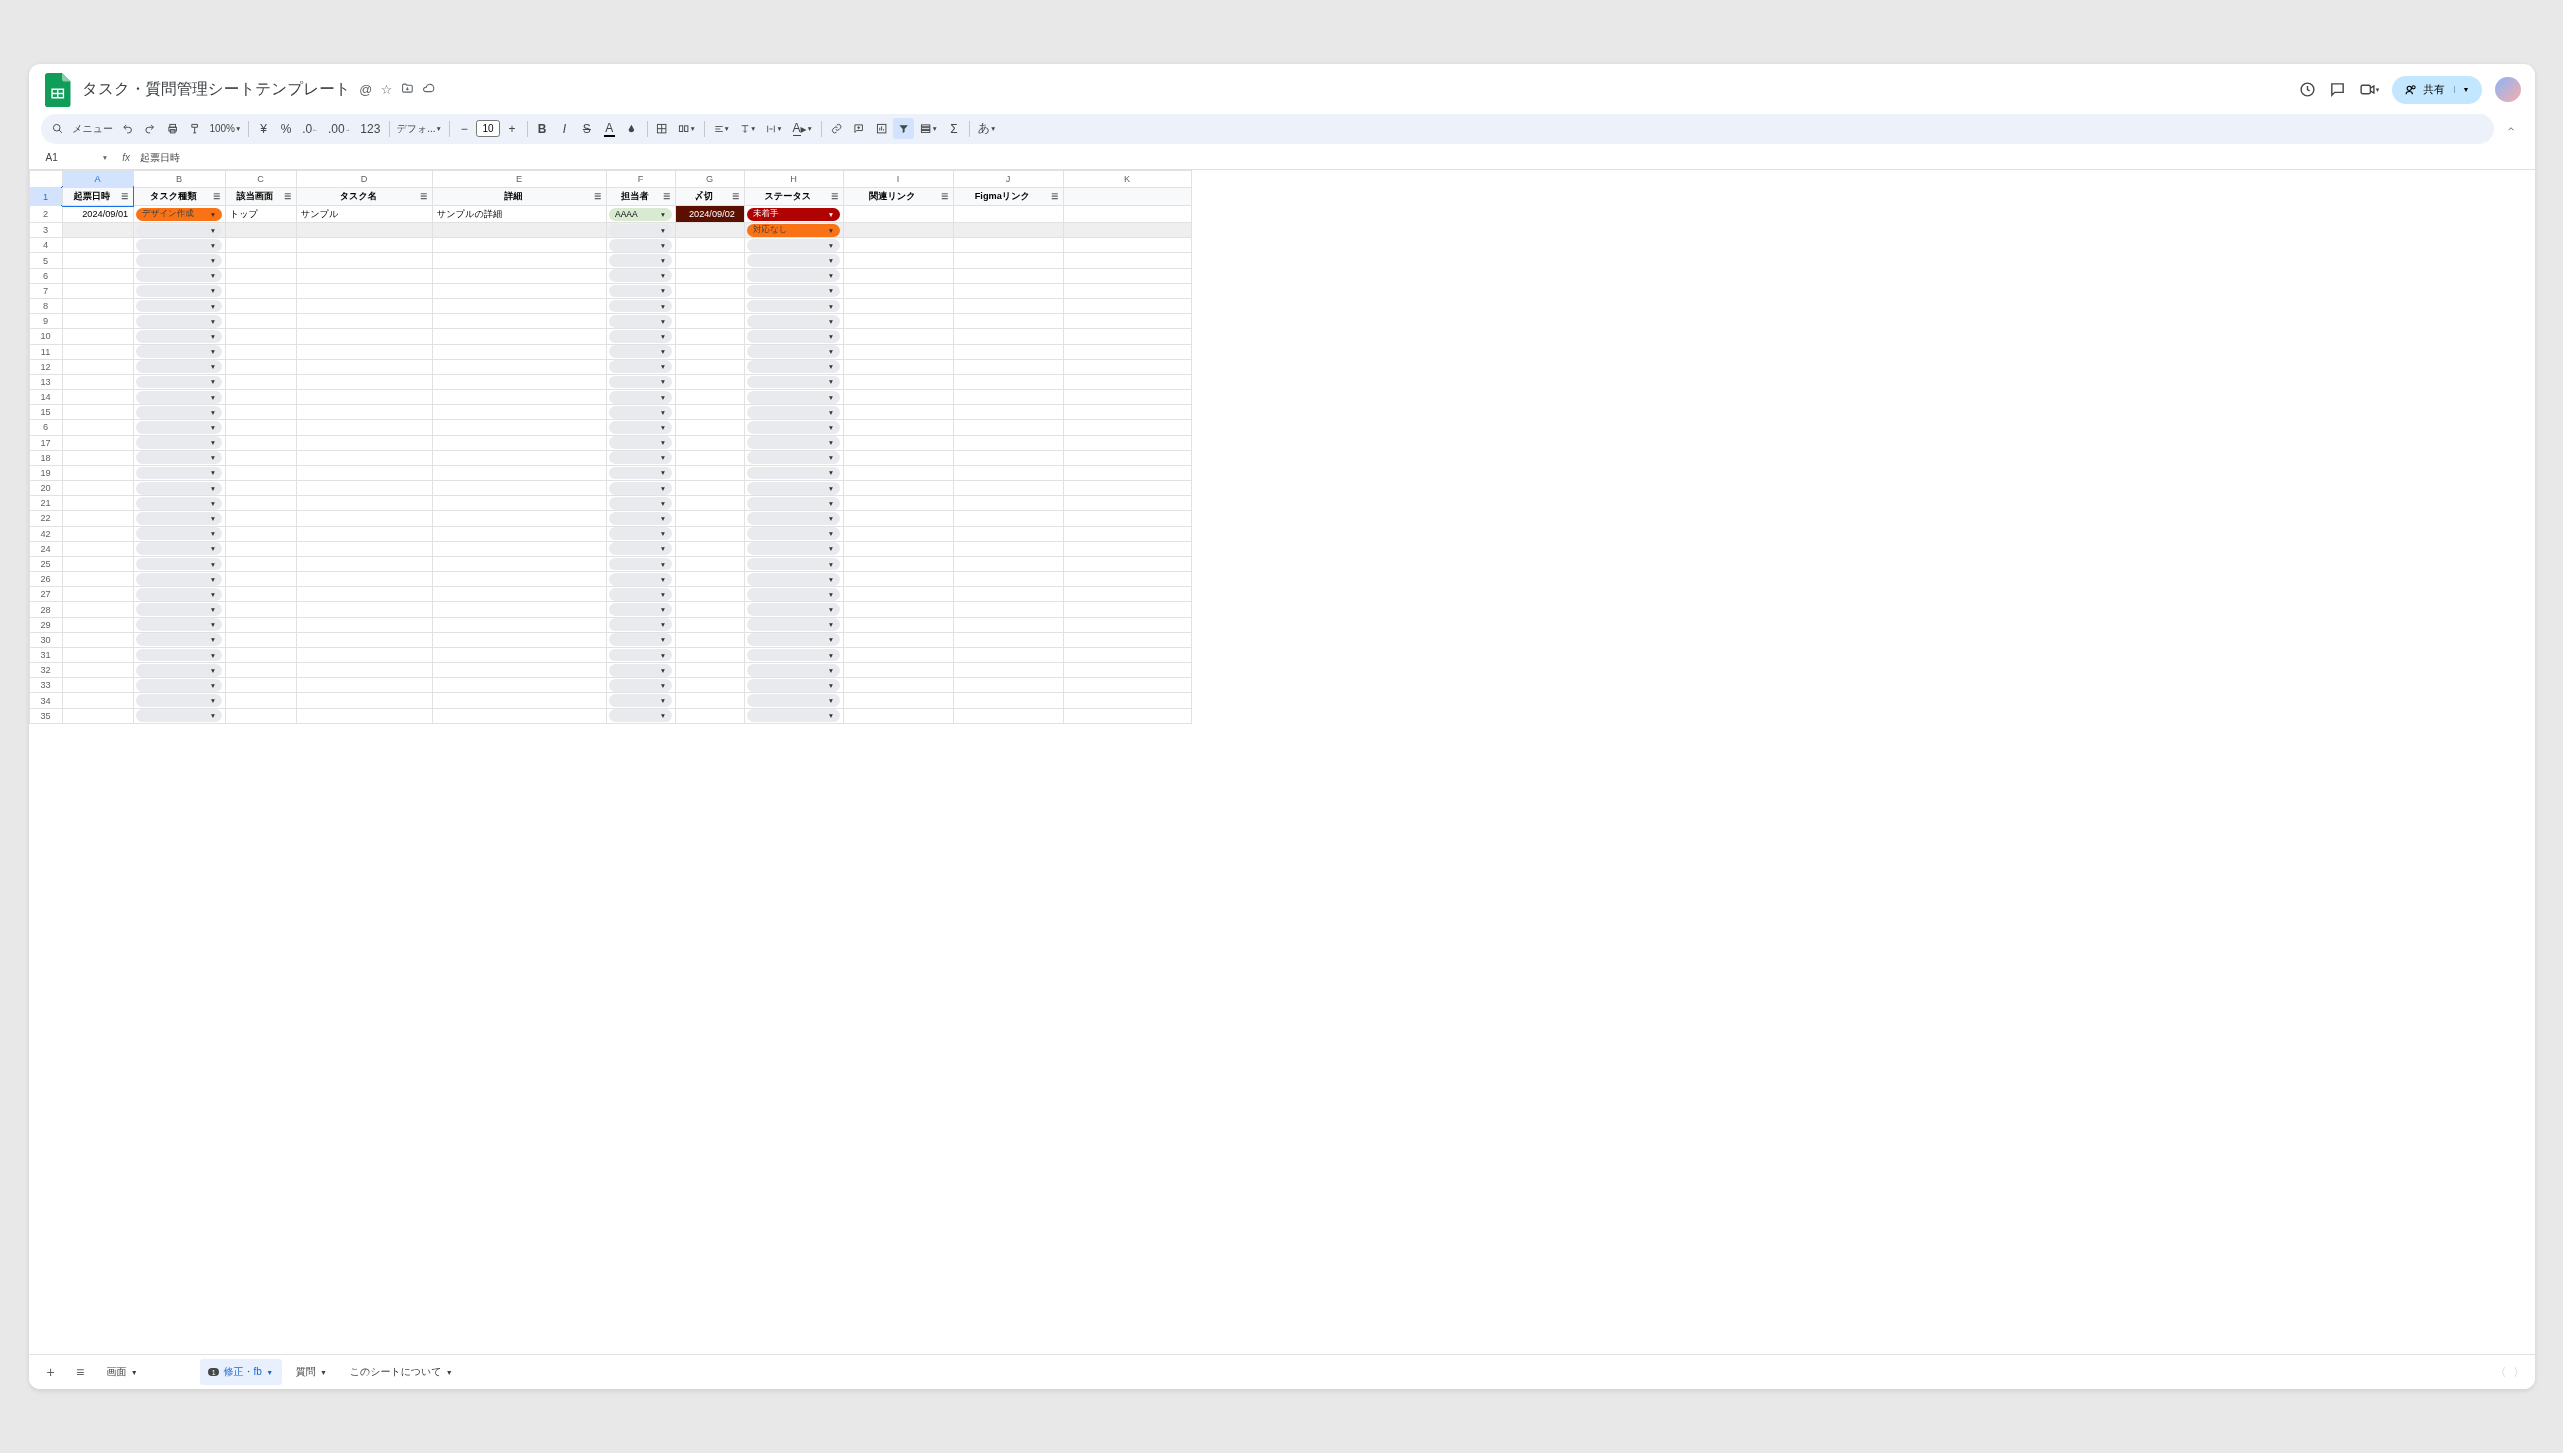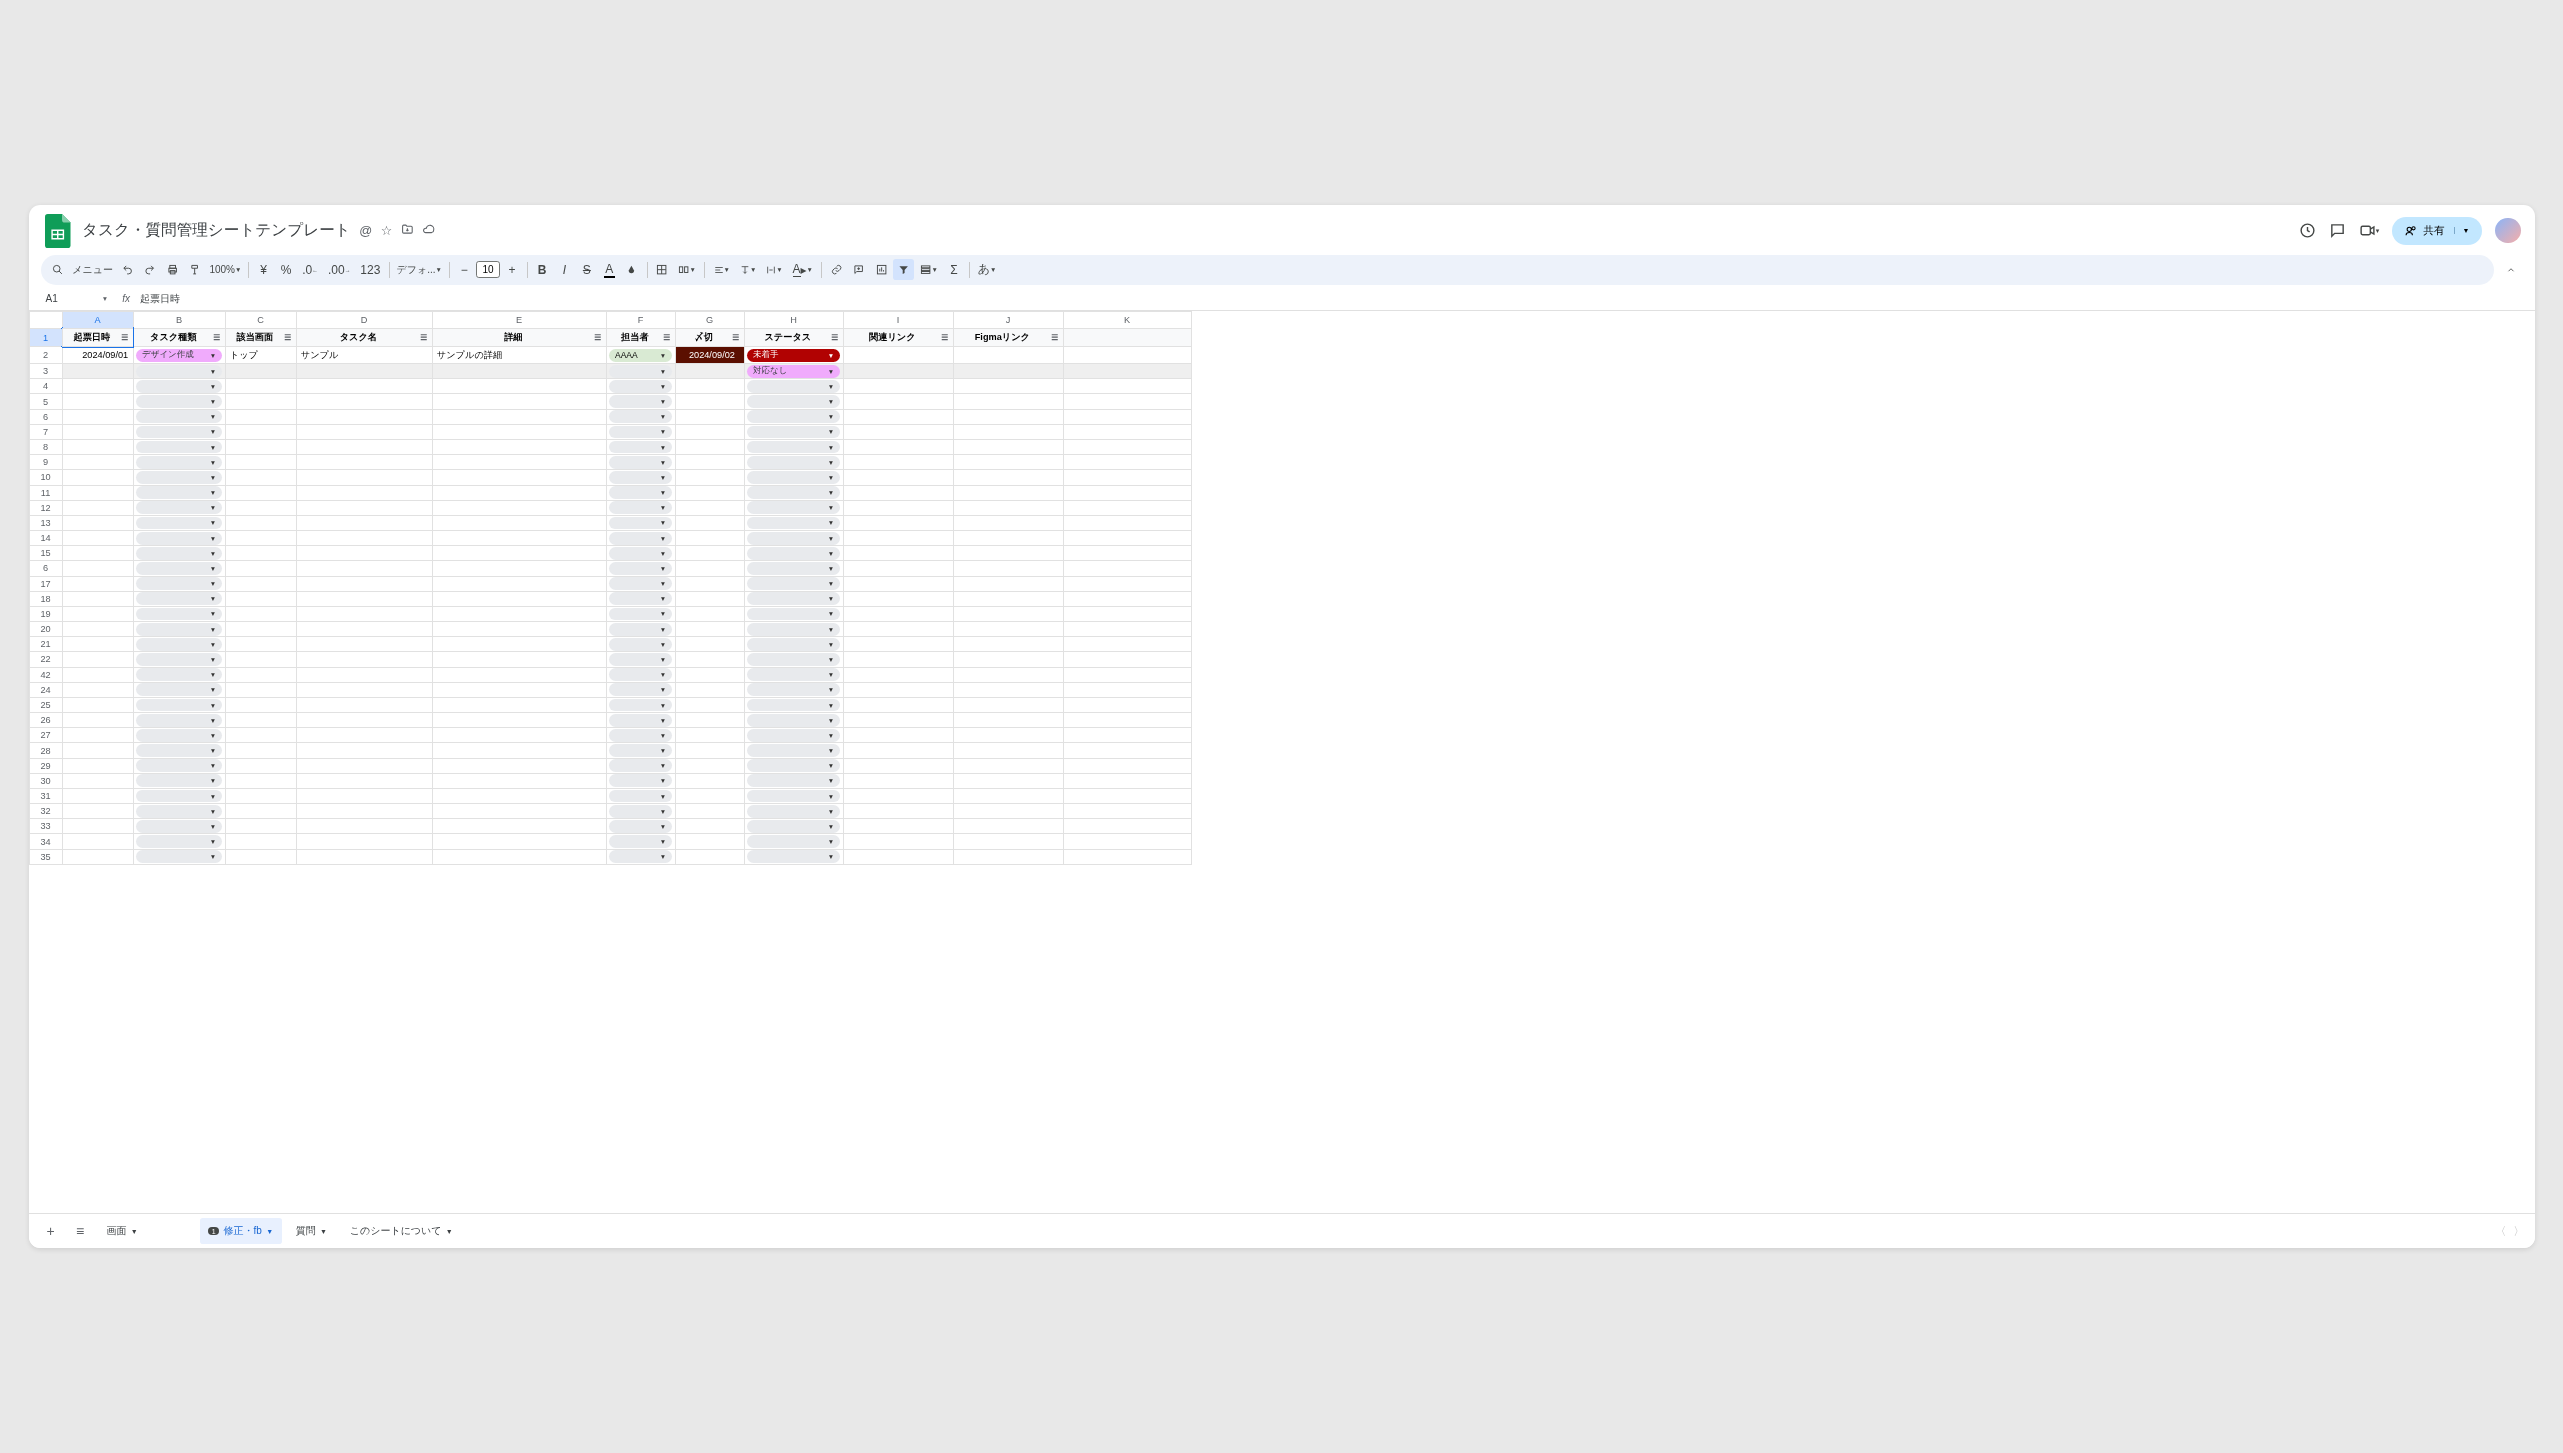--- a/index.html
+++ b/index.html
@@ -1,17 +1,17 @@
 <!DOCTYPE html>
 <html style="font-size:11.3px"><head>
 <meta charset="utf-8">
 <style>
 * { margin: 0; padding: 0; box-sizing: border-box; font-family: Arial, "Helvetica Neue", sans-serif; }
 body { background: #e8e8e8; display: flex; justify-content: center; align-items: center; min-height: 100vh; padding: 28px; }
-.window { background: #fff; width: 100%; max-width: 2506px; border-radius: 11.3px; overflow: hidden; box-shadow: 0 1.4px 5.7px rgba(0,0,0,.1); display: flex; flex-direction: column; height: 1043px; }
+.window { background: #fff; width: 100%; max-width: 2506px; border-radius: 11.3px; overflow: hidden; box-shadow: 0 1.4px 5.7px rgba(0,0,0,.1); display: flex; flex-direction: column; height: 1325px; }
 .titlebar { display: flex; align-items: center; padding: 5.7px 14px 0 14px; }
 .logo { width: 31px; height: 40px; display: flex; align-items: center; justify-content: center; margin-right: 8.5px; }
 .logo svg { width: 25.5px; height: 34px; }
 .title-area { flex: 1; }
 .title-row { display: flex; align-items: center; gap: 8.5px; }
 .doc-title { font-size: 15.6px; color: #3c4043; }
 .title-icon { color: #5f6368; font-size: 12.8px; cursor: pointer; }
 .menus { display: flex; gap: 2.8px; margin-top: 1.4px; }
 .menu-item { padding: 2.8px 5.7px; font-size: 10.6px; color: #3c4043; cursor: pointer; border-radius: 2.8px; }
 .title-right { display: flex; align-items: center; gap: 12.8px; }
@@ -43,21 +43,21 @@
 th.rowhead.sel { background: #d3e3fd; color: #1a73e8; }
 tr.header-row td { background: #f8f9fa; font-weight: bold; text-align: center; height: 18.4px; }
 tr.header-row td .hcell { display: flex; align-items: center; justify-content: center; gap: 4.3px; padding: 0 4.3px; }
 .filter-icon { color: #5f6368; font-size: 7.8px; margin-left: auto; }
 td.sel-cell { outline: 1.4px solid #1a73e8; outline-offset: -0.7px; background:#fff; }
 td .cell { padding: 1.4px 4.3px; white-space: nowrap; overflow: hidden; }
 td .right { text-align: right; }
 td.deadline { background: #5b0f00; color: #fff; text-align: right; padding-right: 4.3px; }
 .chip { display: flex; align-items: center; justify-content: space-between; border-radius: 8.5px; padding: 0.7px 5.7px; margin: 0.7px 2.8px; font-size: 8.5px; height: 12.8px; }
 .chip .caret { font-size: 6.4px; color: #333; }
-.chip-gray { background: #f0abfc; color: #3c4043; }
+.chip-gray { background: #f97316; color: #3c4043; }
 .chip-green { background: #d9ead3; }
 .chip-red { background: #b10202; color: #fff; gap: 32px; }
 .chip-red .caret { color: #fff; }
 .chip-empty { background: #e8eaed; }
 tr.row3 td { background: #efefef; }
 .tabs-bar { display: flex; align-items: center; border-top: 0.7px solid #e0e0e0; padding: 4.3px 10px; gap: 5.7px; background:#fff; }
 .tab-btn { width: 24px; height: 24px; display: flex; align-items: center; justify-content: center; color: #5f6368; cursor: pointer; border-radius: 2.8px; font-size: 14px; }
 .sheet-tab { display: flex; align-items: center; gap: 4.3px; padding: 5.7px 8.5px; font-size: 10px; color: #3c4043; cursor: pointer; border-radius: 2.8px; }
 .sheet-tab.active { background: #e8f0fe; color: #1967d2; font-weight: 500; margin-left: 48px; }
 .sheet-tab .caret { font-size: 7px; }

